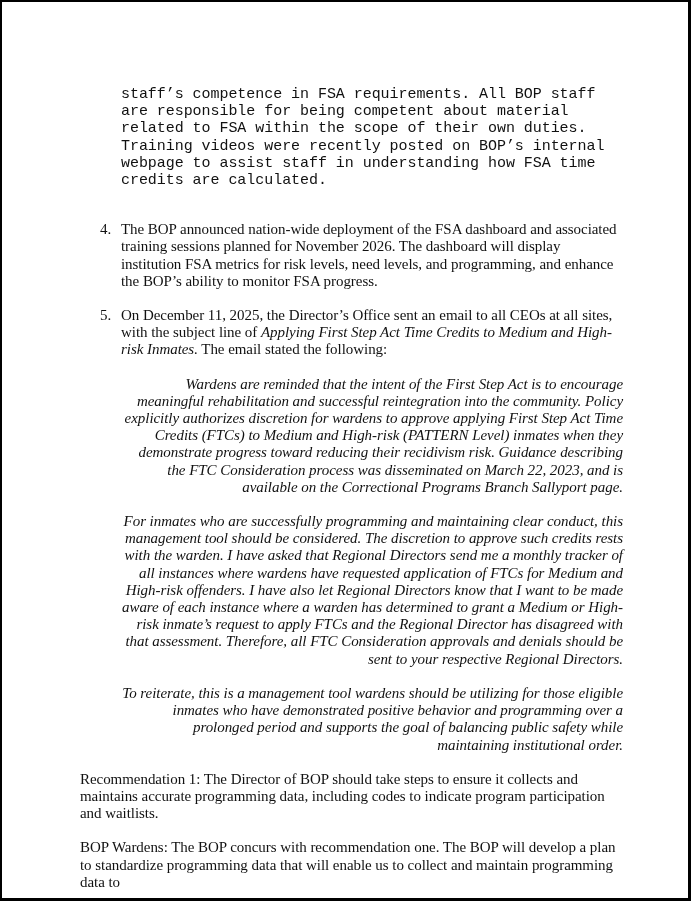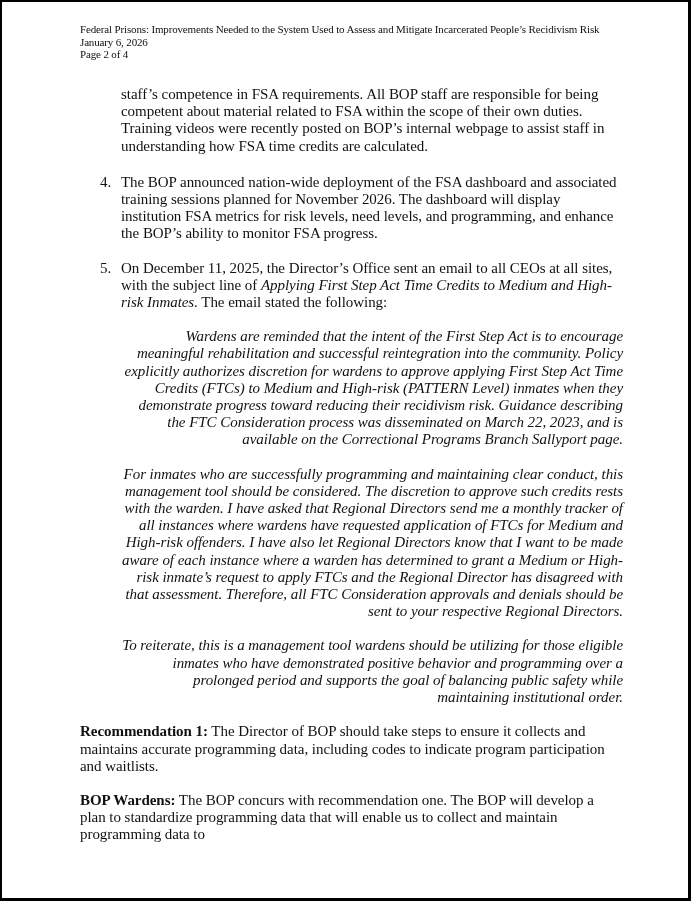--- a/index.html
+++ b/index.html
@@ -41,52 +41,47 @@
       position: absolute;
       left: 78px;
       top: 84px;
       width: 540px;
       font-size: 15px;
       line-height: 17.2px;
       letter-spacing: -0.05px;
     }
     p { margin: 0; }
     .indent { padding-left: 41px; }
-    .continuation { margin-bottom: 19px; }
+    .continuation { margin-bottom: 32px; font-family: Liberation Mono, monospace; }
     .list-item {
       position: relative;
       padding-left: 41px;
       margin-bottom: 17px;
     }
     .list-num {
       position: absolute;
       left: 20px;
       top: 0;
     }
     .quote {
       font-style: italic;
       padding-left: 41px;
       margin-bottom: 17px;
       width: 502px;
       text-align: right;
     }
     .para { margin-bottom: 17px; width: 540px; }
-    .bold { font-weight: bold; margin-top: 13px; }
+    .bold { font-weight: normal; margin-top: 13px; }
     .it { font-style: italic; }
   </style>
 </head>
 <body>
 
 <div class="page">
 
-  <div class="header">
-    <div>Federal Prisons: Improvements Needed to the System Used to Assess and Mitigate Incarcerated People’s Recidivism Risk</div>
-    <div>January 6, 2026</div>
-    <div>Page 2 of 4</div>
-  </div>
 
   <div class="body">
 
     <p class="indent continuation">staff’s competence in FSA requirements. All BOP staff are responsible for being competent about material related to FSA within the scope of their own duties. Training videos were recently posted on BOP’s internal webpage to assist staff in understanding how FSA time credits are calculated.</p>
 
     <div class="list-item">
       <span class="list-num">4.</span>
       <span>The BOP announced nation-wide deployment of the FSA dashboard and associated training sessions planned for November 2026. The dashboard will display institution FSA metrics for risk levels, need levels, and programming, and enhance the BOP’s ability to monitor FSA progress.</span>
     </div>
 

